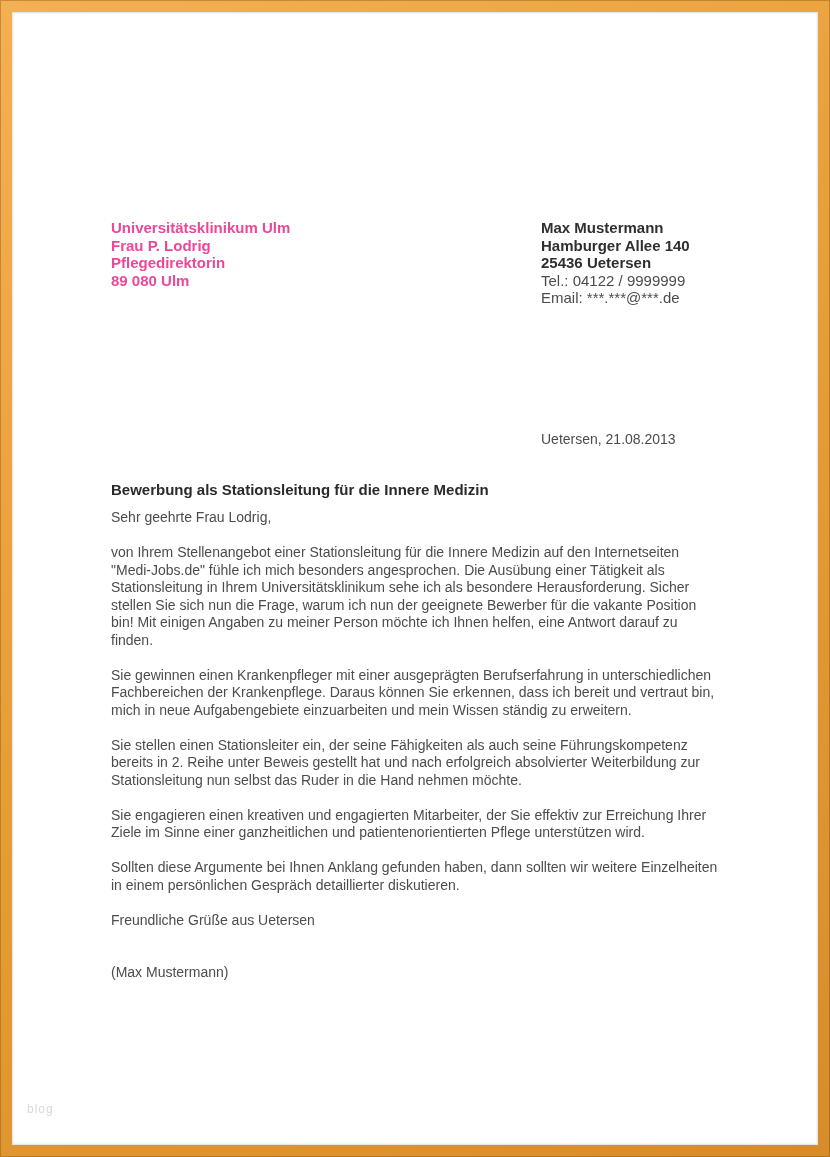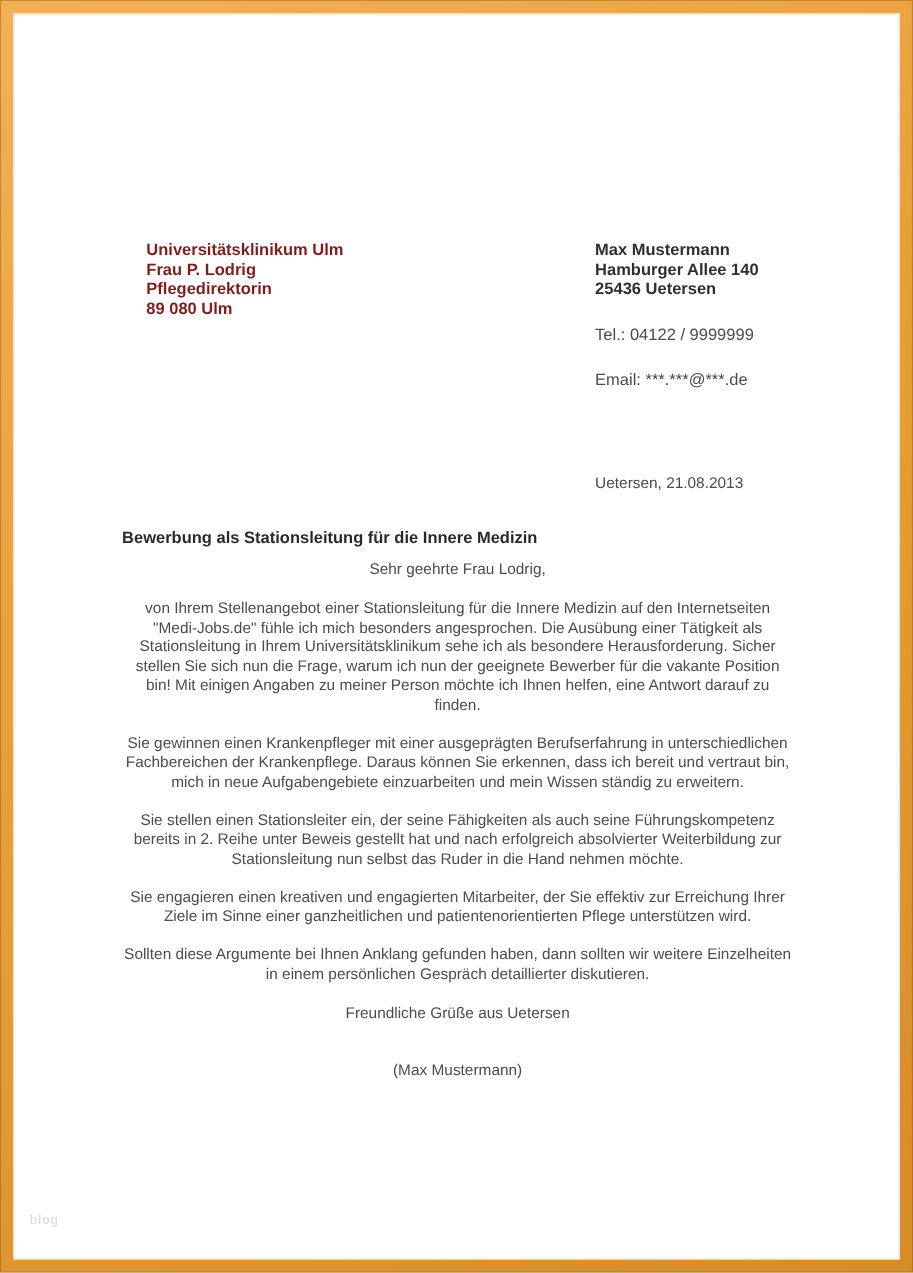--- a/index.html
+++ b/index.html
@@ -19,44 +19,42 @@
     position: relative;
     box-sizing: border-box;
     width: 100%; height: 100%;
     background: #ffffff;
     border: 1px solid #e6e6e6;
     box-shadow: inset 0 0 2px rgba(0,0,0,0.12);
     overflow: hidden;
   }
   .addr-recipient {
     position: absolute; left: 98px; top: 206px;
-    font-size: 15px; font-weight: bold; color: #7f1d1d;
+    font-size: 15px; font-weight: bold; color: #ec4899;
     line-height: 17.5px;
-    margin-left: 22px;
   }
   .addr-sender {
     position: absolute; left: 528px; top: 206px;
     font-size: 15px; color: #2f2f2f;
     line-height: 17.5px;
   }
   .addr-sender .b { font-weight: bold; }
-  .addr-sender .n { font-weight: normal; color: #4c4c4c; margin-top: 24px; }
+  .addr-sender .n { font-weight: normal; color: #4c4c4c; }
   .date-line {
     position: absolute; left: 528px; top: 418px;
     font-size: 14px; color: #4c4c4c;
   }
   .subject-line {
     position: absolute; left: 98px; top: 468px;
     font-size: 15px; font-weight: bold; color: #2a2a2a;
   }
   .body-text {
     position: absolute; left: 98px; top: 496px; right: 96px;
     font-size: 14px; color: #4c4c4c;
     line-height: 17.5px;
-    text-align: center;
   }
   .body-text p { margin: 0 0 17.5px 0; }
   .body-text p.par { margin-bottom: 17.5px; }
   .body-text p.closing { margin-top: 17.5px; }
   .body-text p.signature { margin-top: 35px; }
   .watermark {
     position: absolute; left: 14px; bottom: 28px;
     font-size: 12px; color: #d9d9d9; letter-spacing: 1px;
   }
 </style>

